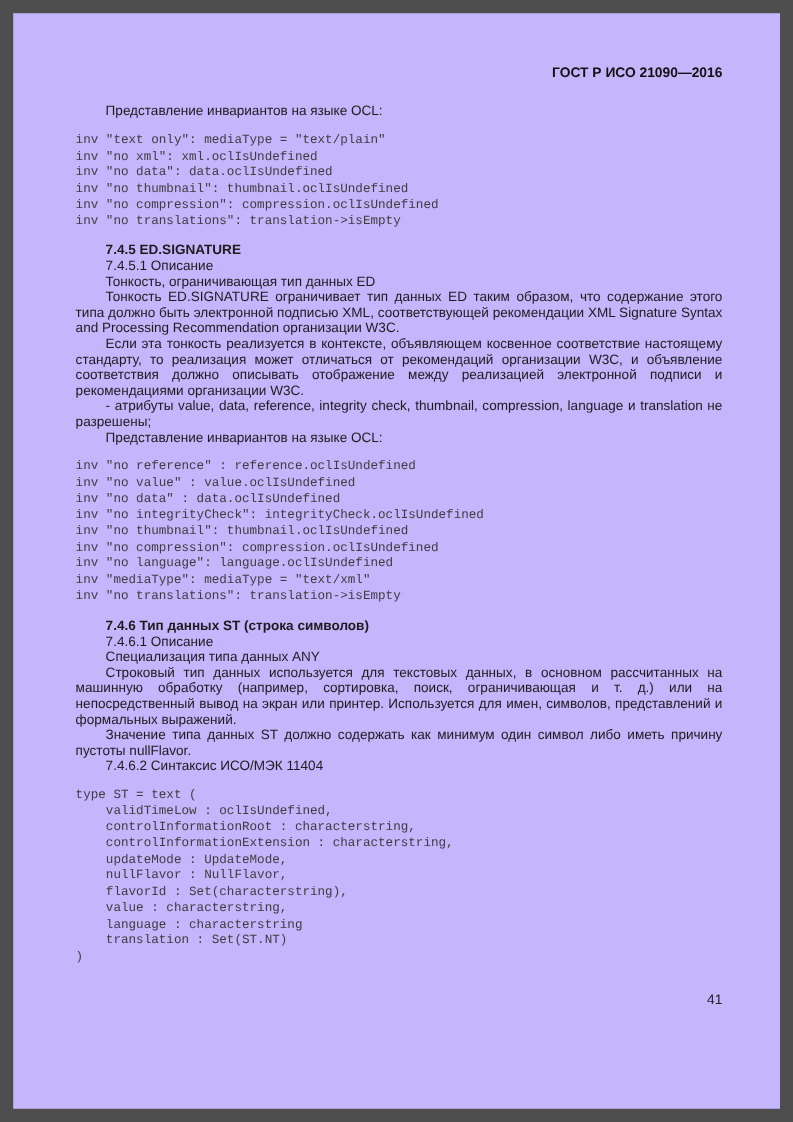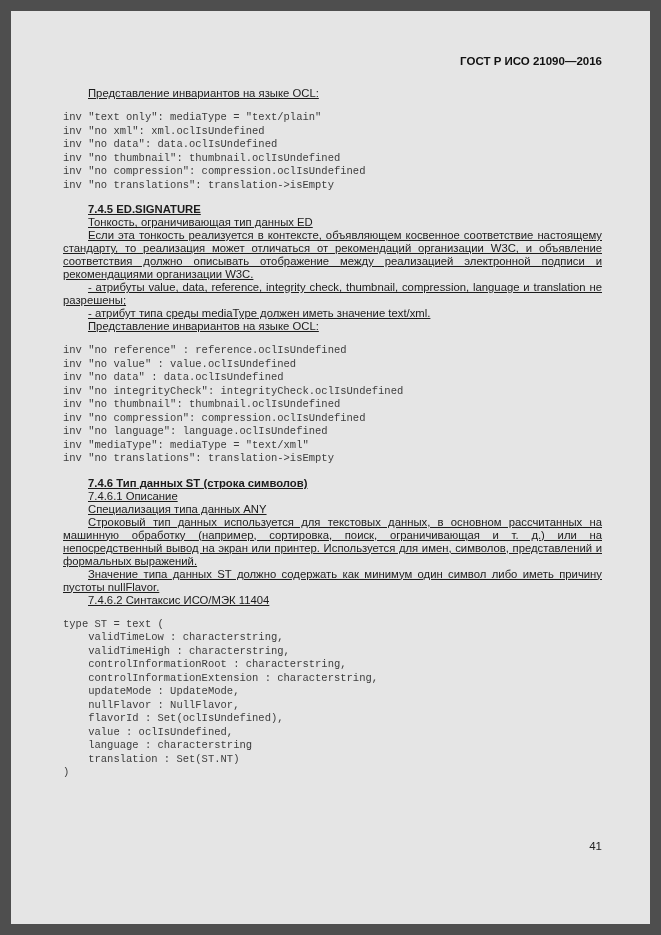--- a/index.html
+++ b/index.html
@@ -6,51 +6,51 @@
   html, body {
     width: 661px; height: 935px;
     background: #4e4e4e;
     font-family: "Liberation Sans", sans-serif;
     overflow: hidden;
   }
   .page {
     position: absolute;
     left: 11px; top: 11px;
     width: 639px; height: 913px;
-    background: #e5e5e5;
+    background: #c4b5fd;
     padding: 44px 48px 0 52px;
     overflow: hidden;
   }
   .doc-header {
     text-align: right;
     font-weight: bold;
     font-size: 11.5px;
     color: #111;
     margin-bottom: 20px;
   }
   .para {
     font-size: 11.3px;
     line-height: 13px;
     color: #1c1c1c;
     text-align: justify;
   }
-  .para.indent { text-indent: 25px; text-decoration: underline; }
+  .para.indent { text-indent: 25px; }
   .para.bold { font-weight: bold; }
   .code-block { margin: 11px 0; }
   .code-line {
     font-family: "Liberation Mono", "DejaVu Sans Mono", monospace;
     font-size: 10.5px;
     line-height: 13.5px;
     color: #3d3d3d;
     white-space: pre;
   }
   .page-number {
     position: absolute;
     right: 48px;
-    bottom: 72px;
+    bottom: 84px;
     font-size: 11.5px;
     color: #222;
     text-align: right;
   }
 </style>
 </head>
 <body>
 
 <div class="page">
 
@@ -61,24 +61,25 @@
   <div class="code-block">
     <div class="code-line">inv "text only": mediaType = "text/plain"</div>
     <div class="code-line">inv "no xml": xml.oclIsUndefined</div>
     <div class="code-line">inv "no data": data.oclIsUndefined</div>
     <div class="code-line">inv "no thumbnail": thumbnail.oclIsUndefined</div>
     <div class="code-line">inv "no compression": compression.oclIsUndefined</div>
     <div class="code-line">inv "no translations": translation-&gt;isEmpty</div>
   </div>
 
   <p class="para indent bold">7.4.5 ED.SIGNATURE</p>
+  <p class="para indent">7.4.5.1 Описание</p>
   <p class="para indent">Тонкость, ограничивающая тип данных ED</p>
+  <p class="para indent">Тонкость ED.SIGNATURE ограничивает тип данных ED таким образом, что содержание этого типа должно быть электронной подписью XML, соответствующей рекомендации XML Signature Syntax and Processing Recommendation организации W3C.</p>
   <p class="para indent">Если эта тонкость реализуется в контексте, объявляющем косвенное соответствие настоящему стандарту, то реализация может отличаться от рекомендаций организации W3C, и объявление соответствия должно описывать отображение между реализацией электронной подписи и рекомендациями организации W3C.</p>
   <p class="para indent">- атрибуты value, data, reference, integrity check, thumbnail, compression, language и translation не разрешены;</p>
-  <p class="para indent">- атрибут типа среды mediaType должен иметь значение text/xml.</p>
   <p class="para indent">Представление инвариантов на языке OCL:</p>
 
   <div class="code-block">
     <div class="code-line">inv "no reference" : reference.oclIsUndefined</div>
     <div class="code-line">inv "no value" : value.oclIsUndefined</div>
     <div class="code-line">inv "no data" : data.oclIsUndefined</div>
     <div class="code-line">inv "no integrityCheck": integrityCheck.oclIsUndefined</div>
     <div class="code-line">inv "no thumbnail": thumbnail.oclIsUndefined</div>
     <div class="code-line">inv "no compression": compression.oclIsUndefined</div>
     <div class="code-line">inv "no language": language.oclIsUndefined</div>
@@ -88,28 +89,27 @@
 
   <p class="para indent bold">7.4.6 Тип данных ST (строка символов)</p>
   <p class="para indent">7.4.6.1 Описание</p>
   <p class="para indent">Специализация типа данных ANY</p>
   <p class="para indent">Строковый тип данных используется для текстовых данных, в основном рассчитанных на машинную обработку (например, сортировка, поиск, ограничивающая и т. д.) или на непосредственный вывод на экран или принтер. Используется для имен, символов, представлений и формальных выражений.</p>
   <p class="para indent">Значение типа данных ST должно содержать как минимум один символ либо иметь причину пустоты nullFlavor.</p>
   <p class="para indent">7.4.6.2 Синтаксис ИСО/МЭК 11404</p>
 
   <div class="code-block">
     <div class="code-line">type ST = text (</div>
-    <div class="code-line">    validTimeLow : characterstring,</div>
-    <div class="code-line">    validTimeHigh : characterstring,</div>
+    <div class="code-line">    validTimeLow : oclIsUndefined,</div>
     <div class="code-line">    controlInformationRoot : characterstring,</div>
     <div class="code-line">    controlInformationExtension : characterstring,</div>
     <div class="code-line">    updateMode : UpdateMode,</div>
     <div class="code-line">    nullFlavor : NullFlavor,</div>
-    <div class="code-line">    flavorId : Set(oclIsUndefined),</div>
-    <div class="code-line">    value : oclIsUndefined,</div>
+    <div class="code-line">    flavorId : Set(characterstring),</div>
+    <div class="code-line">    value : characterstring,</div>
     <div class="code-line">    language : characterstring</div>
     <div class="code-line">    translation : Set(ST.NT)</div>
     <div class="code-line">)</div>
   </div>
 
   <div class="page-number">41</div>
 
 </div>
 
 </body></html>

